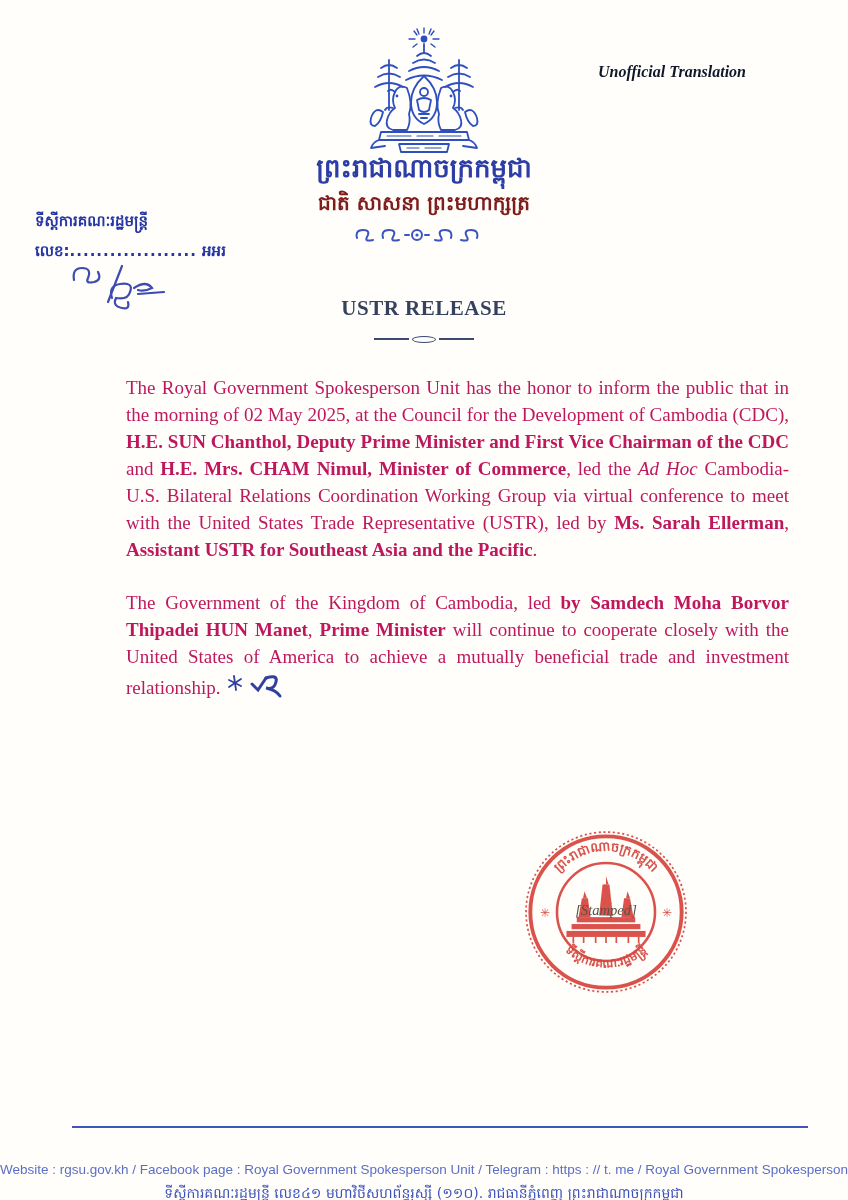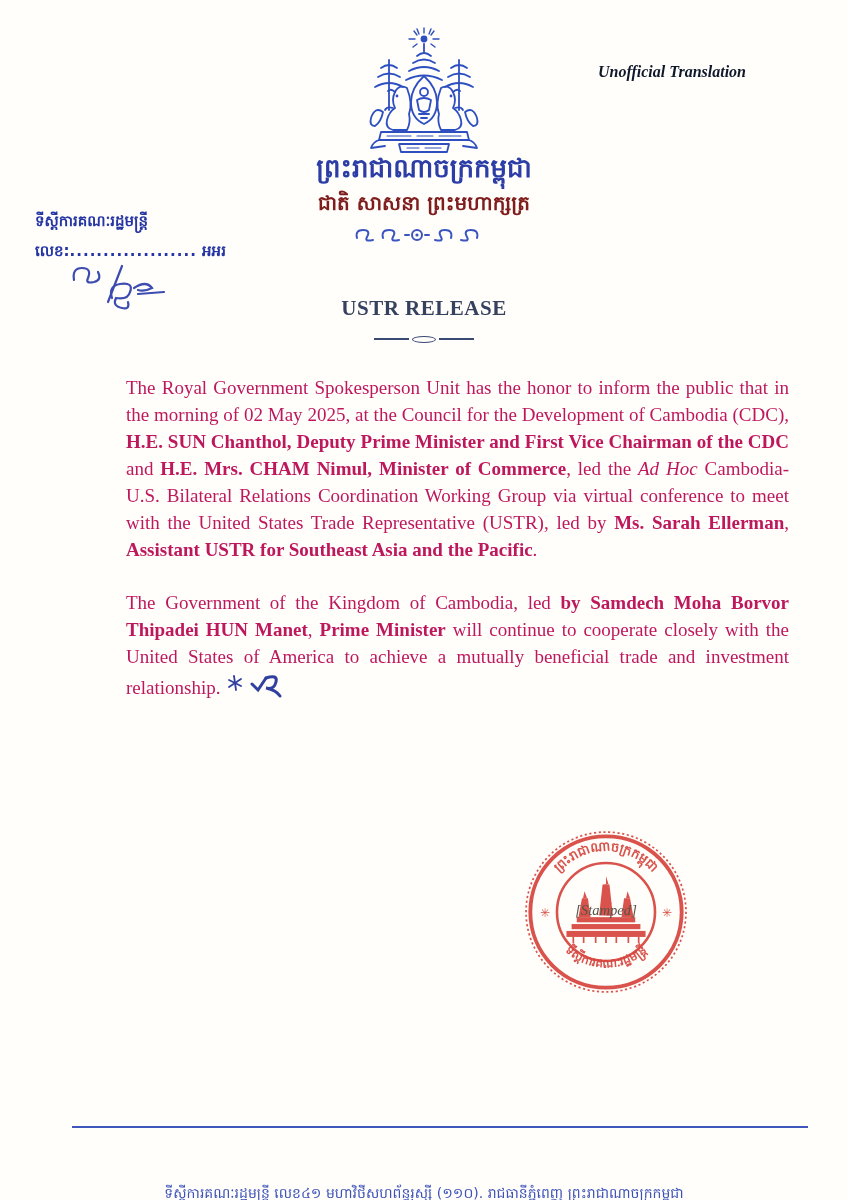--- a/index.html
+++ b/index.html
@@ -242,14 +242,15 @@
             <line x1="126" y1="129" x2="126" y2="136"></line>
           <line x1="138" y1="129" x2="138" y2="136"></line>
         </g>
       </g>
       <text x="100" y="104" fill="#55544a" font-size="17" font-style="italic" text-anchor="middle" font-family="Liberation Serif, serif">[Stamped]</text>
     </svg>
   </div>
 
   <div class="footer-rule"></div>
   <div class="footer-km">ទីស្តីការគណៈរដ្ឋមន្ត្រី លេខ៤១ មហាវិថីសហព័ន្ធរុស្ស៊ី (១១០). រាជធានីភ្នំពេញ ព្រះរាជាណាចក្រកម្ពុជា</div>
+  <div class="footer-en">Website : rgsu.gov.kh / Facebook page : Royal Government Spokesperson Unit / Telegram : https : // t. me / Royal Government Spokesperson</div>
 
 </div>
 
 </body></html>

